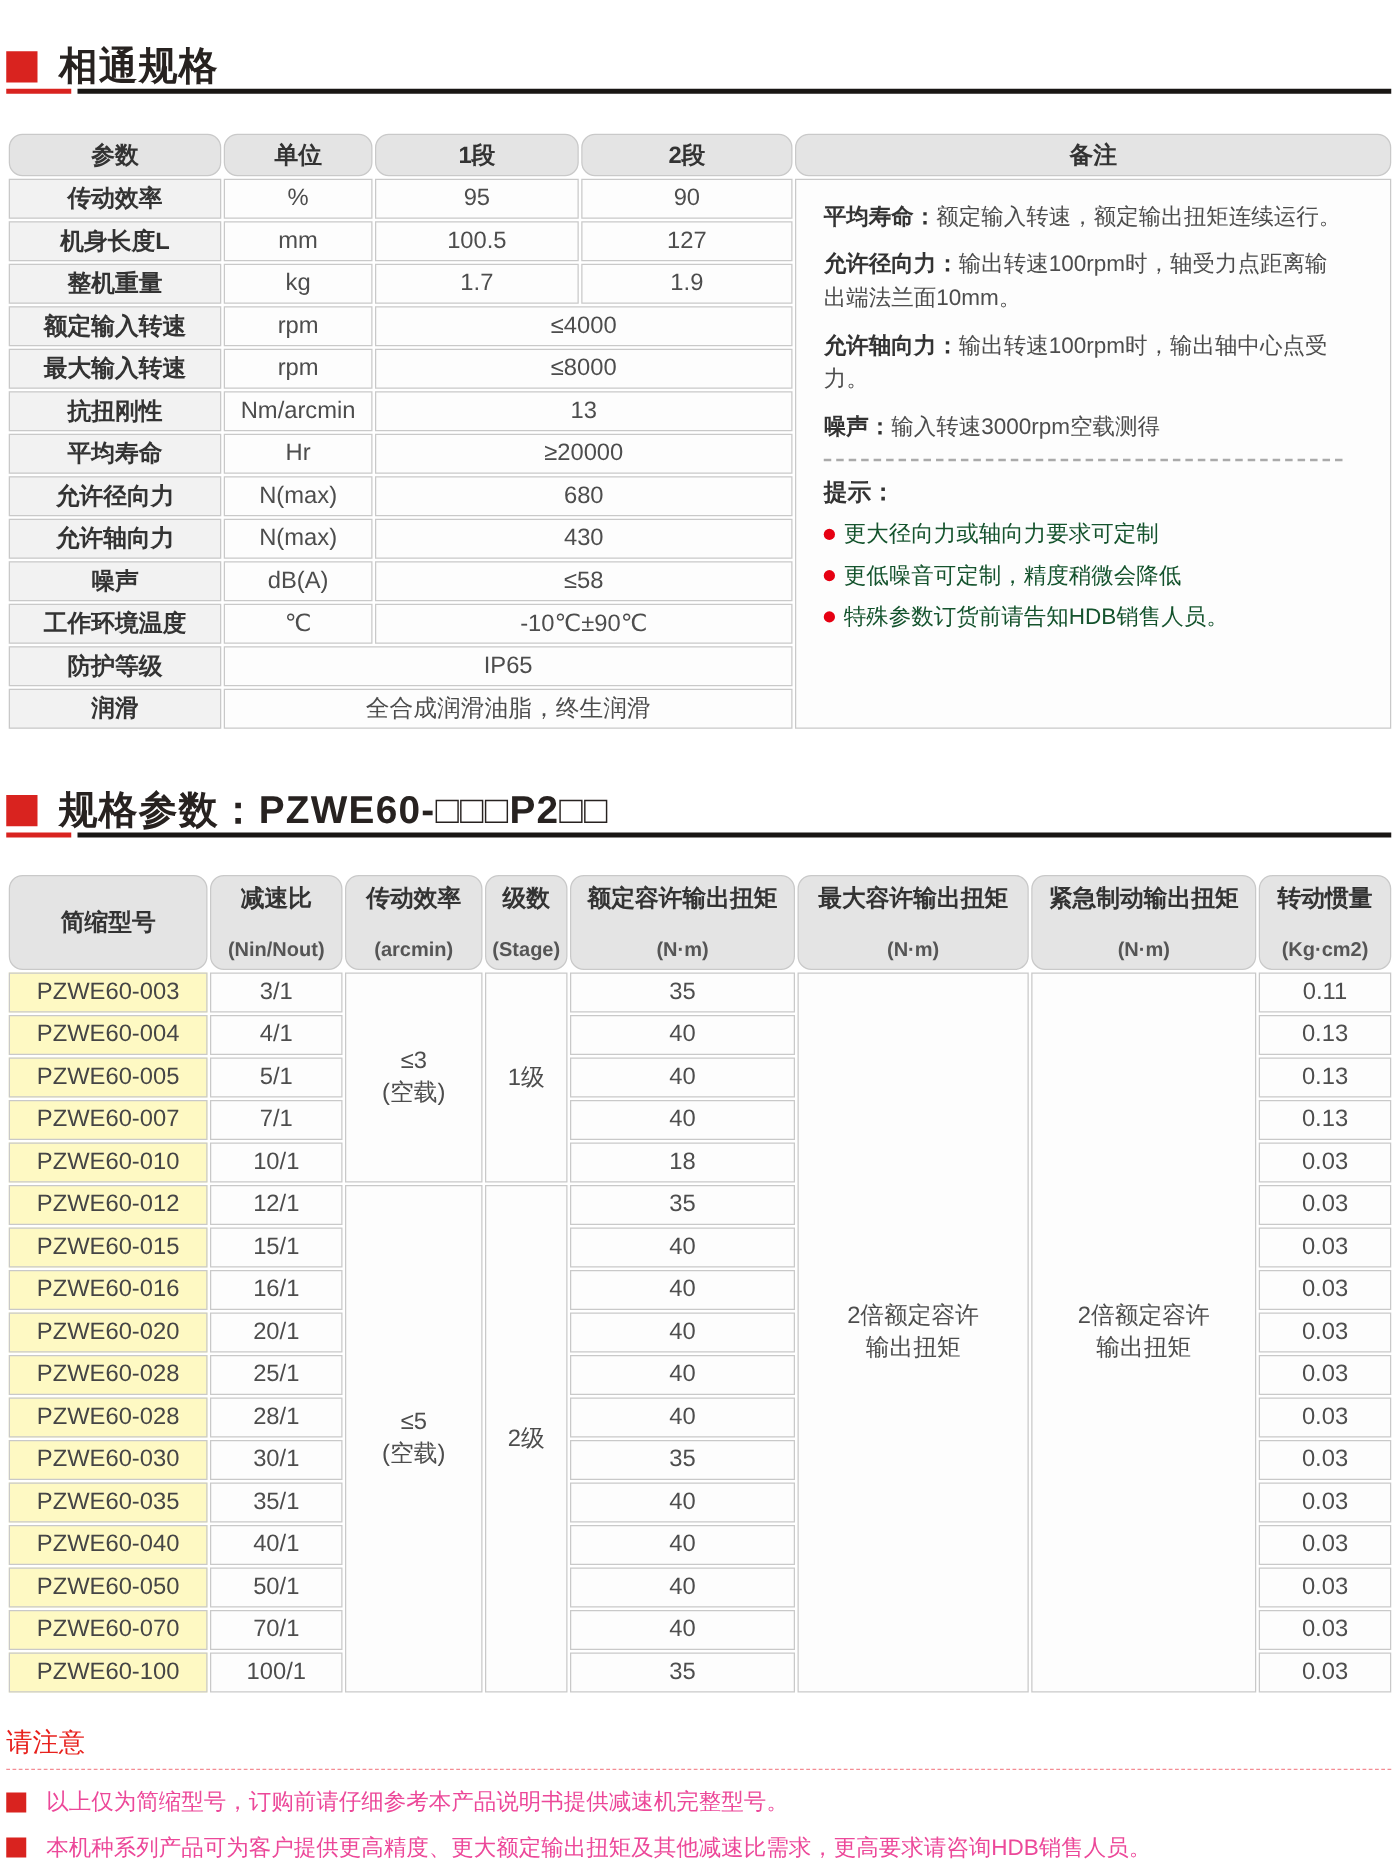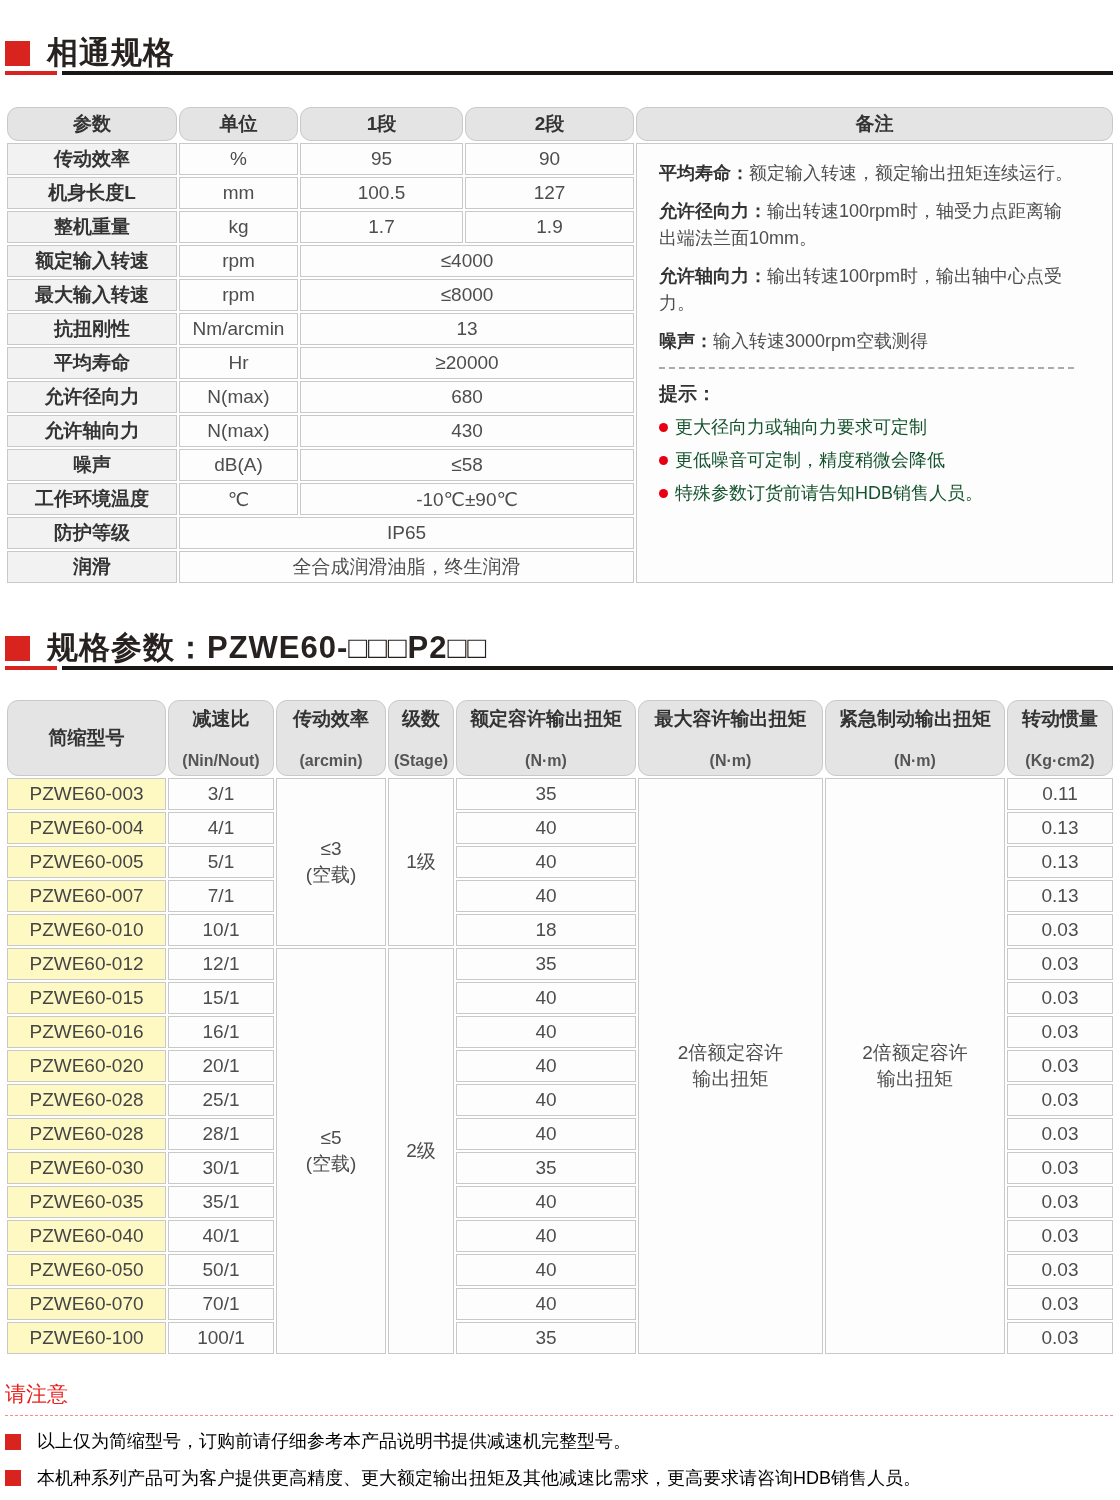--- a/index.html
+++ b/index.html
@@ -45,21 +45,21 @@
   .t2 td { height:32px; }
   .t2 td.label { background:#fef9c3; font-weight:normal; color:#454545; }
   .hsub { font-size:16px; font-weight:bold; color:#555; margin-top:20px; }
   .t2 td div { line-height:1.35; }
 
   
   .notice { margin-top:24px; }
   .notice-title { color:#e8211d; font-size:21px; font-weight:normal; padding-bottom:7px; border-bottom:1px dashed rgba(230,0,18,.45); }
   .notice-item { display:flex; align-items:center; gap:16px; margin-top:15px; }
   .notice-item .sq2 { width:16px; height:16px; background:var(--red,#d9231f); flex:0 0 auto; }
-  .notice-item span.txt { font-size:18px; color:#000000; line-height:1.2; }
+  .notice-item span.txt { font-size:18px; color:#ec4899; line-height:1.2; }
 </style>
 </head>
 <body>
 
 <div class="page">
 
   <div class="sec-head">
     <span class="sq"></span>
     <span class="sec-title">相通规格</span>
   </div>

